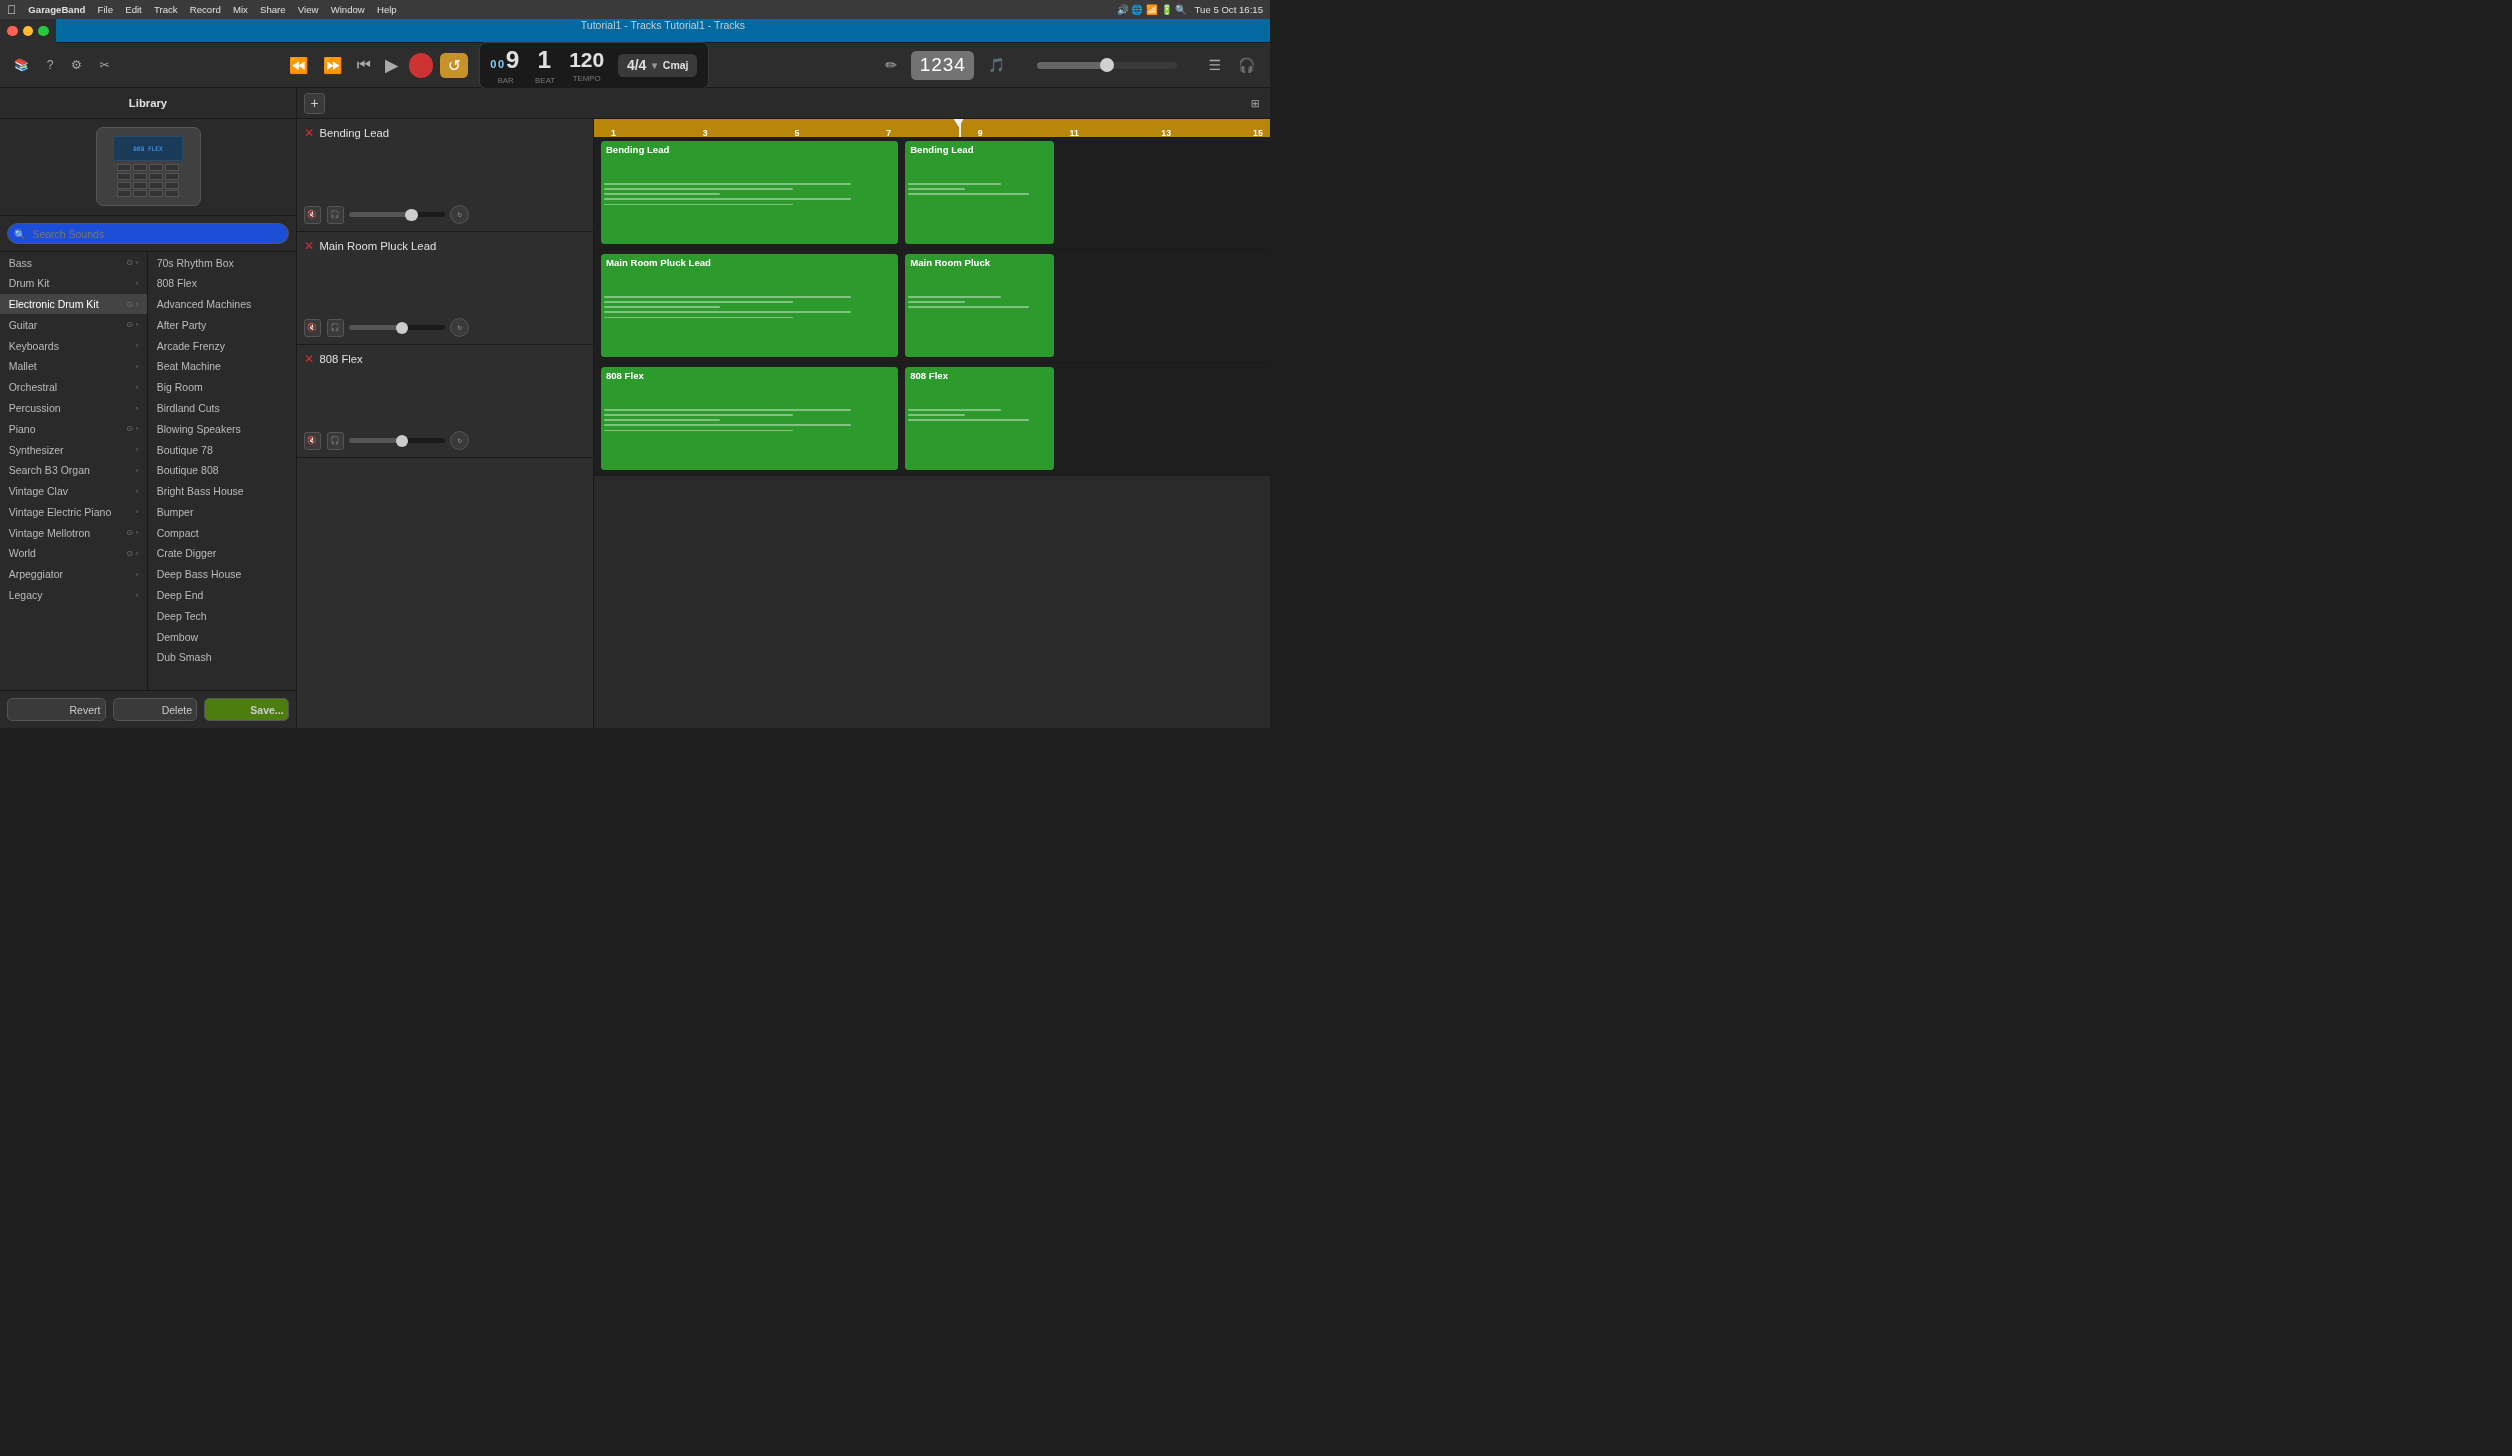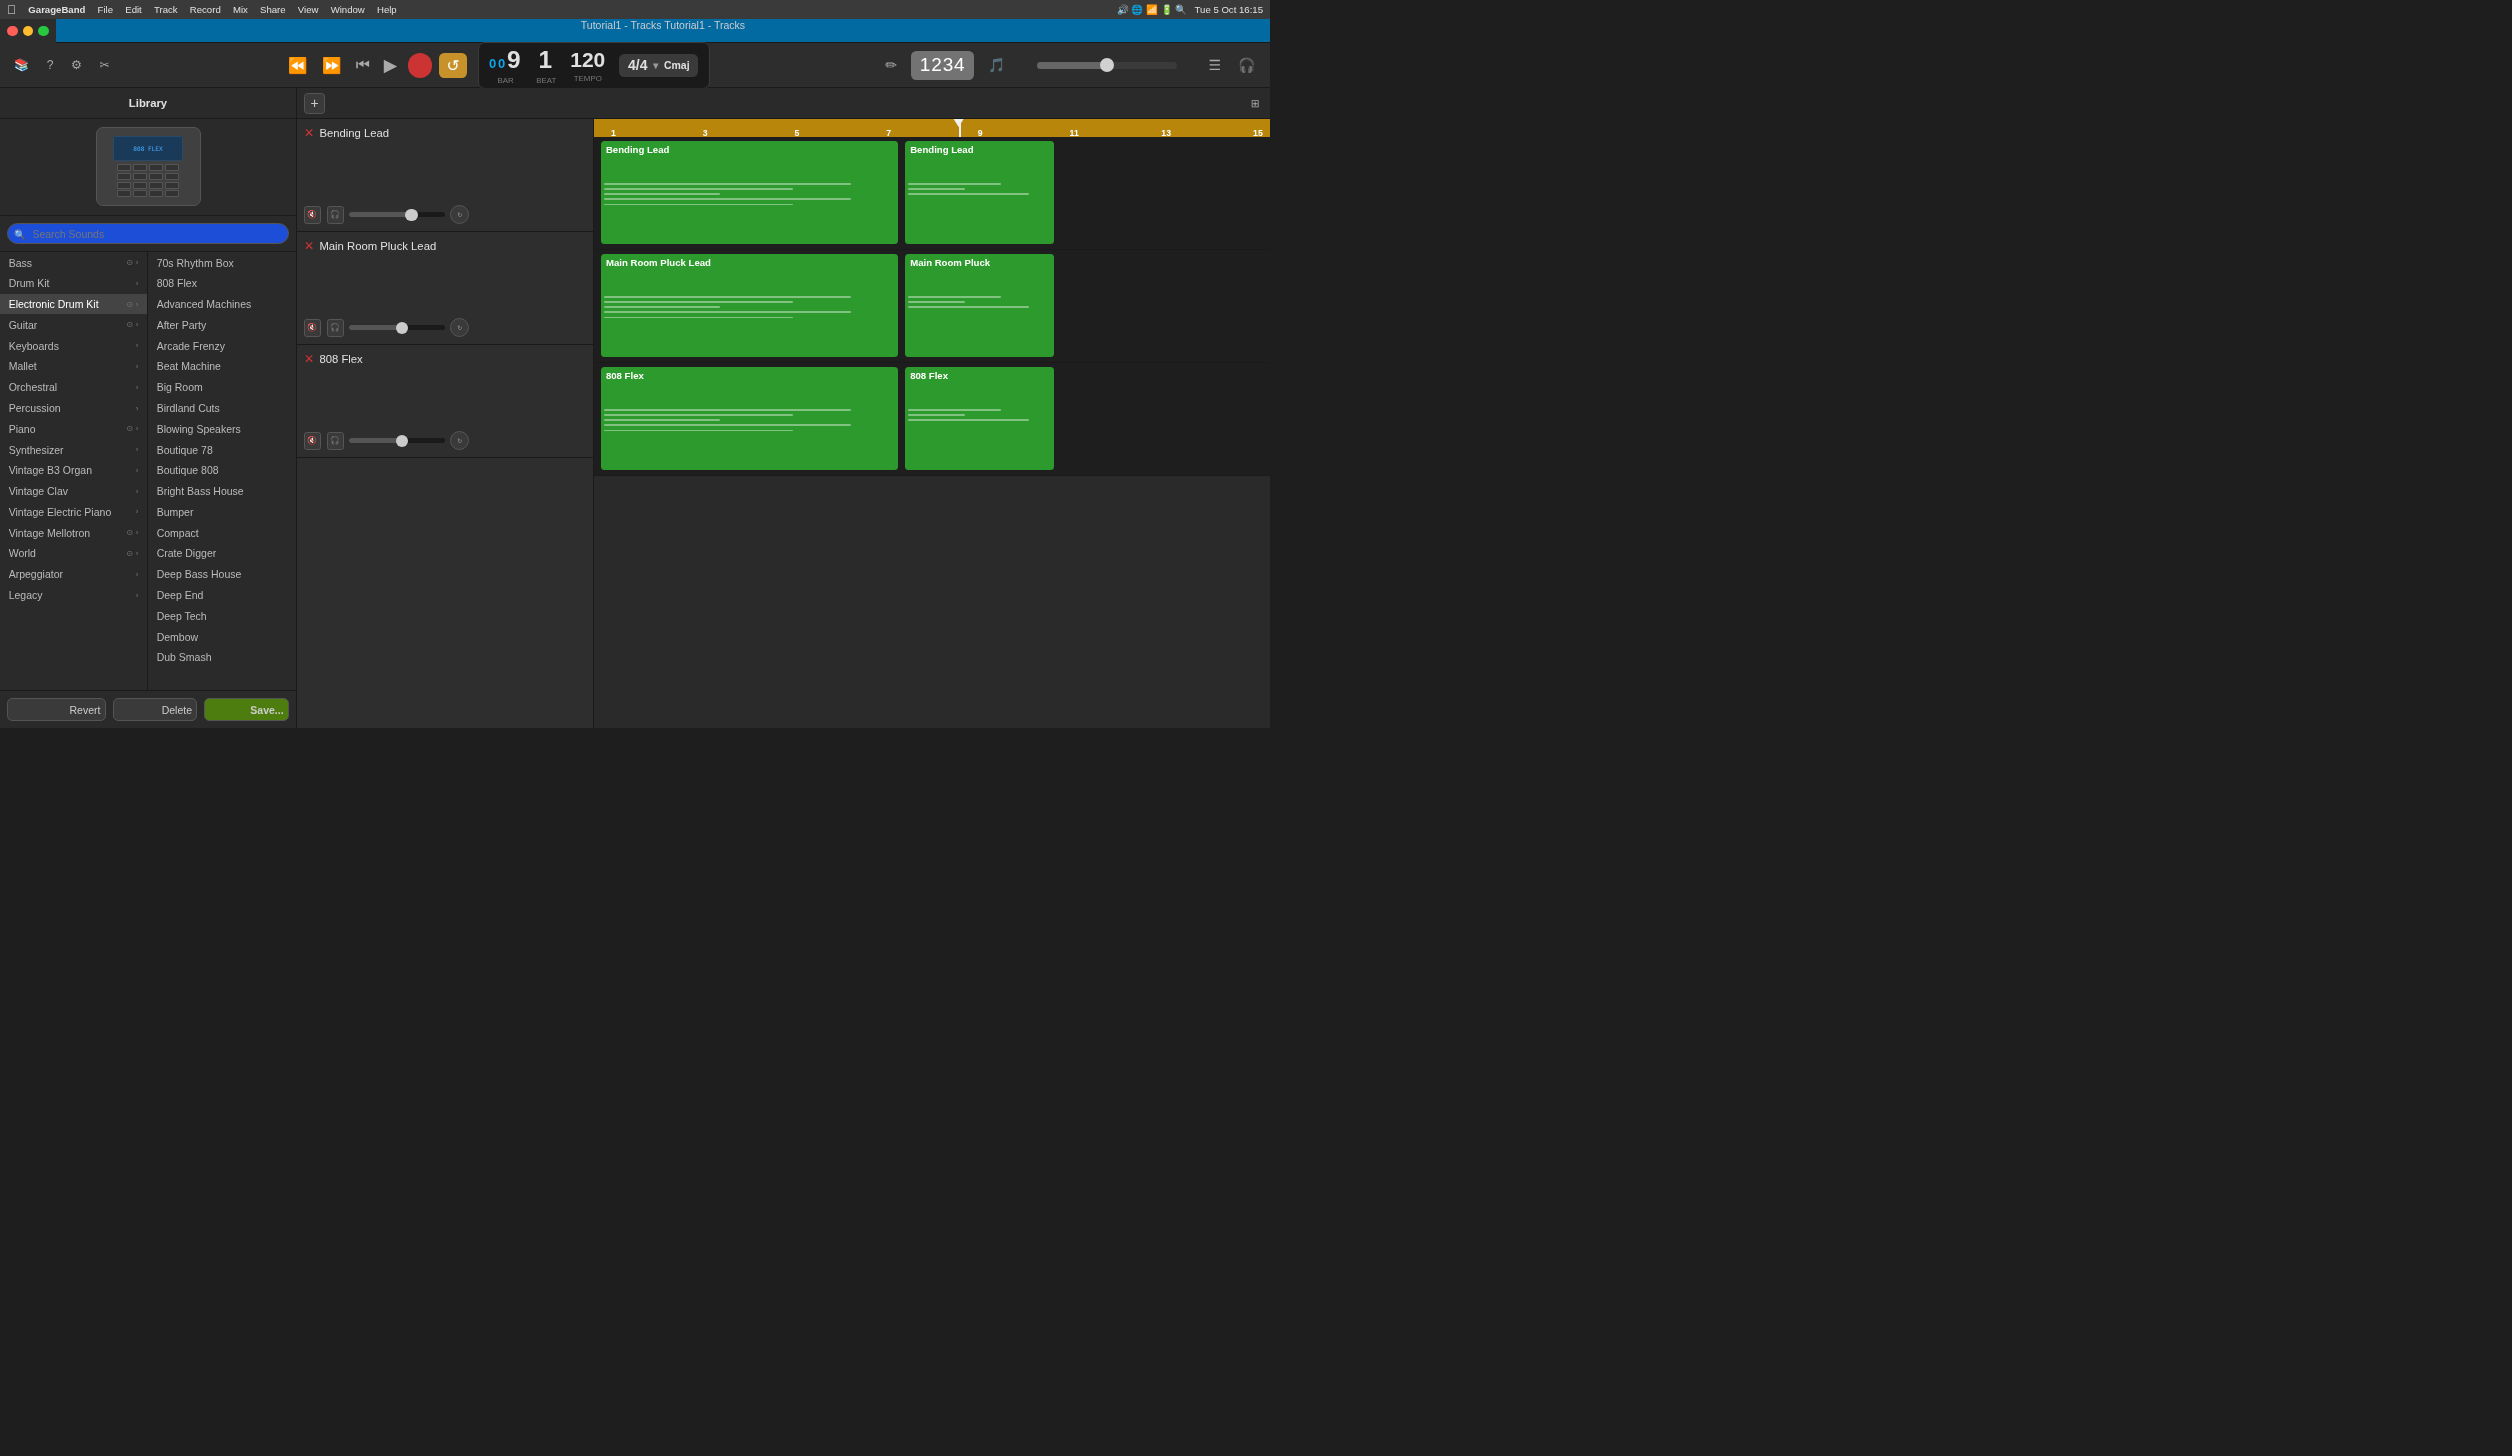--- a/index.html
+++ b/index.html
@@ -577,21 +577,21 @@
     <button class="toolbar-btn" style="font-size:15.7px;">⏩</button>
     <button class="toolbar-btn" style="font-size:15.7px;">⏮</button>
     <button class="toolbar-btn" style="font-size:17.4px;">▶</button>
     <button class="record-btn"></button>
     <button class="cycle-btn">↺</button>
   </div>
 
   <div class="transport-display">
     <div class="transport-group">
       <div class="transport-value">
-        <span style="font-size:13px;color:#0ea5e9;">00</span><span>9</span>
+        <span style="font-size:11px;color:#7dd3fc;">00</span><span>9</span>
       </div>
       <div class="transport-label">BAR</div>
     </div>
     <div class="transport-group">
       <div class="transport-value">1</div>
       <div class="transport-label">BEAT</div>
     </div>
     <div class="transport-group">
       <div class="tempo-display">120</div>
       <div class="transport-label">TEMPO</div>
@@ -716,21 +716,21 @@
               <span class="category-chevron">›</span>
             </span>
           </div>
           <div class="category-item">
             <span>Synthesizer</span>
             <span style="display:flex;gap:2.6px;align-items:center;">
               <span class="category-chevron">›</span>
             </span>
           </div>
           <div class="category-item">
-            <span>Vintage B3 Organ</span>
+            <span>Search B3 Organ</span>
             <span style="display:flex;gap:2.6px;align-items:center;">
               <span class="category-chevron">›</span>
             </span>
           </div>
           <div class="category-item">
             <span>Vintage Clav</span>
             <span style="display:flex;gap:2.6px;align-items:center;">
               <span class="category-chevron">›</span>
             </span>
           </div>

